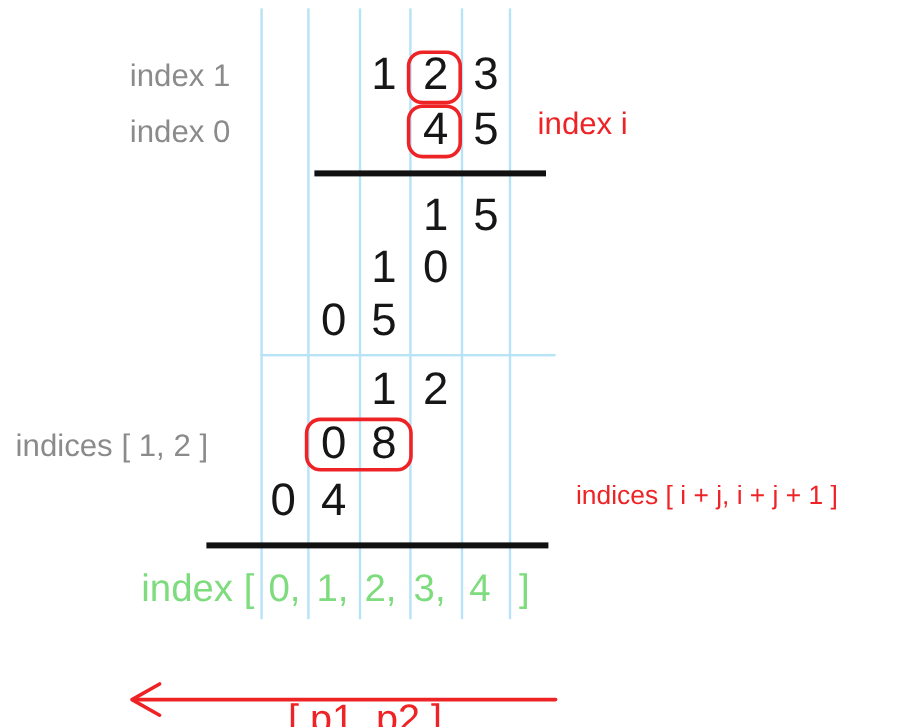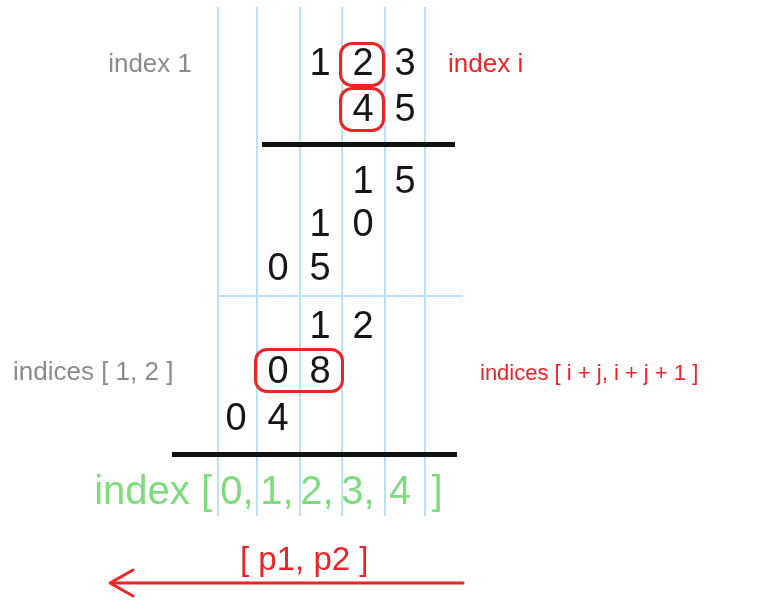--- a/index.html
+++ b/index.html
@@ -22,23 +22,23 @@
   .digit{
     position:absolute;width:44px;height:46px;line-height:46px;text-align:center;
     font-size:38px;color:var(--digit_black);letter-spacing:0;
   }
   .redbox{position:absolute;border:3px solid var(--accent_red);border-radius:13px;box-sizing:border-box;}
   .box2{left:339px;top:42px;width:46px;height:45px;}
   .box4{left:339px;top:87px;width:46px;height:45px;}
   .box08{left:254px;top:348px;width:90px;height:45px;}
   .lab{position:absolute;font-size:26px;line-height:30px;white-space:nowrap;}
   .lab.gray{color:var(--label_gray);}
-  .lab.red{color:var(--accent_red);}
+  .lab.red{color:var(--accent_red);margin-top:40px;}
   .lab.right-align{text-align:right;}
-  .greenrow{color:var(--index_green);font-size:40px;line-height:46px;position:absolute;white-space:nowrap;}
+  .greenrow{color:var(--index_green);font-size:32px;line-height:46px;position:absolute;white-space:nowrap;}
   .gprefix{left:60px;top:467px;width:152px;text-align:right;}
   .gtoken{width:44px;text-align:center;top:467px;}
   .gsuffix{left:424px;top:467px;width:26px;text-align:center;}
   .arrow-svg{position:absolute;left:100px;top:565px;}
   .arrow-svg line,.arrow-svg polyline{stroke:var(--accent_red);stroke-width:3;fill:none;stroke-linecap:round;stroke-linejoin:round;}
 </style>
 </head>
 <body>
 
 <div class="canvas">
@@ -78,20 +78,21 @@
   <span class="digit" style="left:298px;top:302px">1</span>
   <span class="digit" style="left:341px;top:302px">2</span>
 
   <span class="digit" style="left:256px;top:347px">0</span>
   <span class="digit" style="left:298px;top:347px">8</span>
 
   <span class="digit" style="left:214px;top:394px">0</span>
   <span class="digit" style="left:256px;top:394px">4</span>
 
   <span class="lab gray right-align" style="left:40px;top:48px;width:152px">index 1</span>
+  <span class="lab gray right-align" style="left:40px;top:94px;width:152px">index 0</span>
   <span class="lab gray" style="left:13px;top:356px">indices [ 1, 2 ]</span>
 
   <span class="lab red" style="left:448px;top:48px">index i</span>
   <span class="lab red" style="left:480px;top:358px;font-size:22px">indices [ i + j, i + j + 1 ]</span>
 
   <span class="greenrow gprefix">index [</span>
   <span class="greenrow gtoken" style="left:215px">0,</span>
   <span class="greenrow gtoken" style="left:255px">1,</span>
   <span class="greenrow gtoken" style="left:295px">2,</span>
   <span class="greenrow gtoken" style="left:336px">3,</span>

